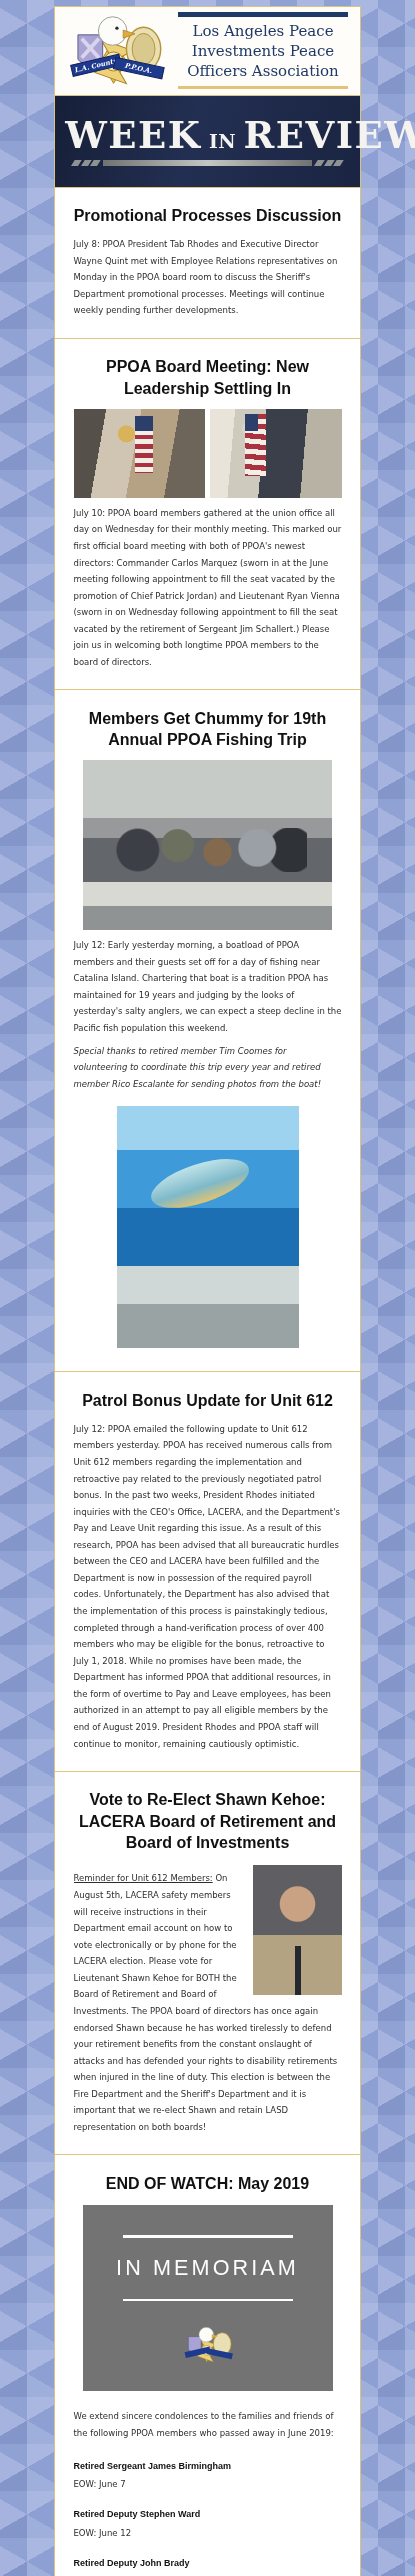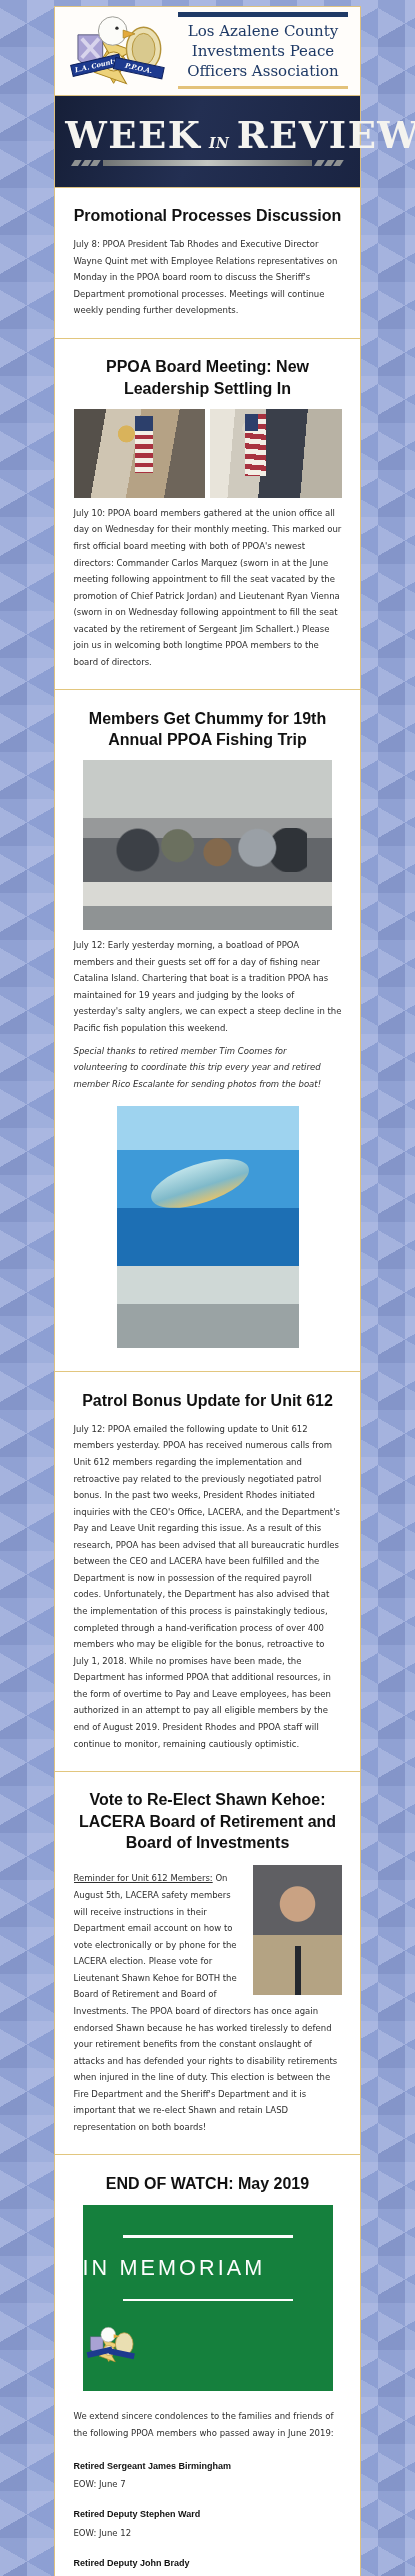--- a/index.html
+++ b/index.html
@@ -20,21 +20,21 @@
   .logo-wrap{width:111px;flex:0 0 auto;display:flex;justify-content:center;}
   .header-right{flex:1;padding:0 7.2px;}
   .bar-navy{height:4.6px;background:#1f3a66;}
   .org-title{font-family:"DejaVu Serif",serif;color:#1f3a66;font-size:15px;line-height:1.32;text-align:center;margin:5.2px 0 4.1px;font-weight:500;}
   .bar-gold{height:3.6px;background:#e3c27a;}
 
   
   .banner{background:linear-gradient(105deg,#161f38,#232f52 45%,#1a2442);padding:17.5px 10.3px 20.6px;border-bottom:1px solid #ddc180;}
   .banner-text{color:#f4f3ef;text-align:center;font-family:"DejaVu Serif",serif;font-weight:bold;letter-spacing:1.5px;white-space:nowrap;}
   .banner-text .w{font-size:37px;}
-  .banner-text .i{font-size:14px;font-style:italic;letter-spacing:0.5px;padding:0 3.1px;}
+  .banner-text .i{font-size:19px;letter-spacing:0.5px;padding:0 3.1px;}
   .banner-stripe{display:flex;align-items:center;margin:3.1px 4.1px 0;height:5.7px;}
   .stripe-bar{flex:1;height:5.7px;background:linear-gradient(90deg,#6f7272,#c3c6c2 50%,#6f7272);}
   .dash-group{display:flex;gap:2.6px;margin:0 4.1px;}
   .dash{width:6.7px;height:5.7px;background:#8f9292;transform:skewX(-32deg);}
 
   
   section.card{padding:15.5px 18.5px 18.5px;background:#fff;}
   .rule{border:none;border-top:1.5px solid #e2c67e;margin:0;}
   .sec-heading{font-family:"Liberation Sans",sans-serif;font-weight:bold;color:#111;font-size:16px;text-align:center;margin:2.1px 0 9.3px;line-height:1.35;}
   .body-text{font-size:8.5px;line-height:1.95;color:#2e2e2e;margin:7.2px 0 0;}
@@ -70,21 +70,21 @@
      border-radius:50%;background:linear-gradient(180deg,#bfe3ea,#7fb9c9 60%,#e0c370);}
 
   
   .kehoe-flow{overflow:hidden;}
   .photo-portrait{float:right;width:89px;height:130px;margin:2.1px 0 5.2px 11.3px;background:
      radial-gradient(circle at 50% 30%,#c9a283 0 17%,transparent 18%),
      linear-gradient(180deg,#5f5f63 0 54%,#b4a383 54% 100%);}
   .photo-portrait::after{content:"";position:absolute;left:48%;top:62%;width:6.2px;height:38%;background:#23272e;}
 
   
-  .memoriam{width:250px;margin:11.3px auto 17.5px;background:#15803d;padding:30px 0 23px;}
+  .memoriam{width:250px;margin:11.3px auto 17.5px;background:#737373;text-align:center;padding:30px 0 23px;}
   .mem-rule{width:170px;height:2.1px;background:#fdfdfd;margin:0 auto;}
   .mem-title{color:#fdfdfd;font-family:"Liberation Sans",sans-serif;font-weight:400;font-size:21.6px;letter-spacing:3.1px;margin:17.5px 0;}
   .mem-logo{margin-top:23px;}
   .center-text{}
   .eow-entry{text-align:left;margin-top:20px;}
   .eow-name{font-weight:bold;font-size:9px;color:#111;font-family:"Liberation Sans",sans-serif;}
   .eow-date{font-size:8.5px;color:#2e2e2e;margin-top:8.2px;}
 </style>
 </head>
 <body>
@@ -111,21 +111,21 @@
           </g>
           <g transform="rotate(12 158 118)">
             <rect x="106" y="106" width="104" height="24" fill="#1d3a8f" stroke="#0e205c" stroke-width="2"></rect>
             <text x="158" y="123" text-anchor="middle" font-size="14" font-style="italic" font-weight="bold" fill="#ffffff" font-family="DejaVu Serif, serif">P.P.O.A.</text>
           </g>
         </svg>
       </div>
       <div class="header-right">
         <div class="bar-navy"></div>
         <div class="org-title">
-          <div>Los Azalene County</div>
+          <div>Los Angeles Peace</div>
           <div>Investments Peace</div>
           <div>Officers Association</div>
         </div>
         <div class="bar-gold"></div>
       </div>
     </header>
 
     <div class="banner">
       <div class="banner-text">
         <span class="w">WEEK</span>

